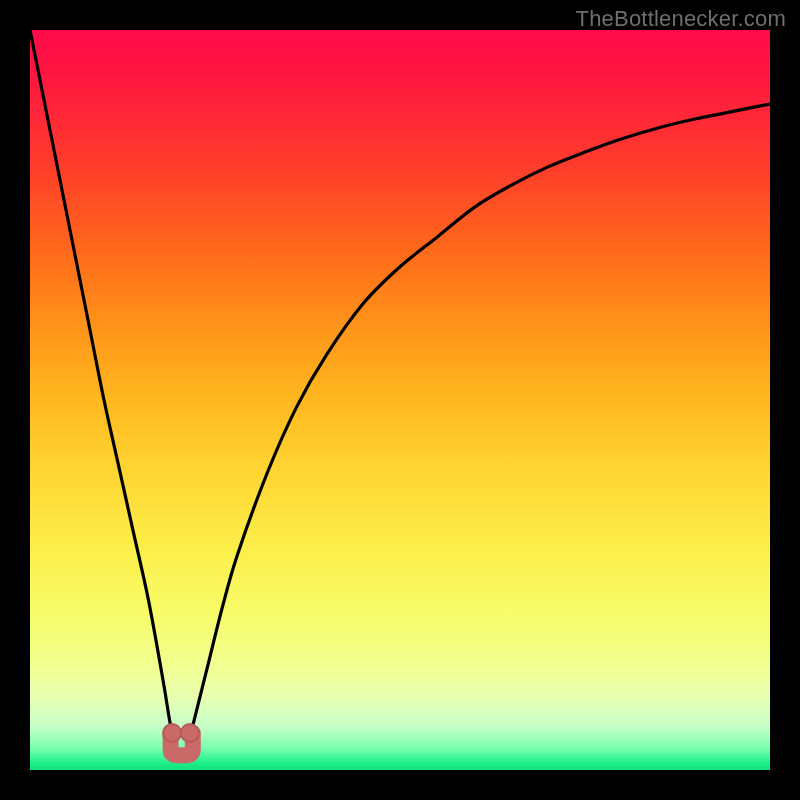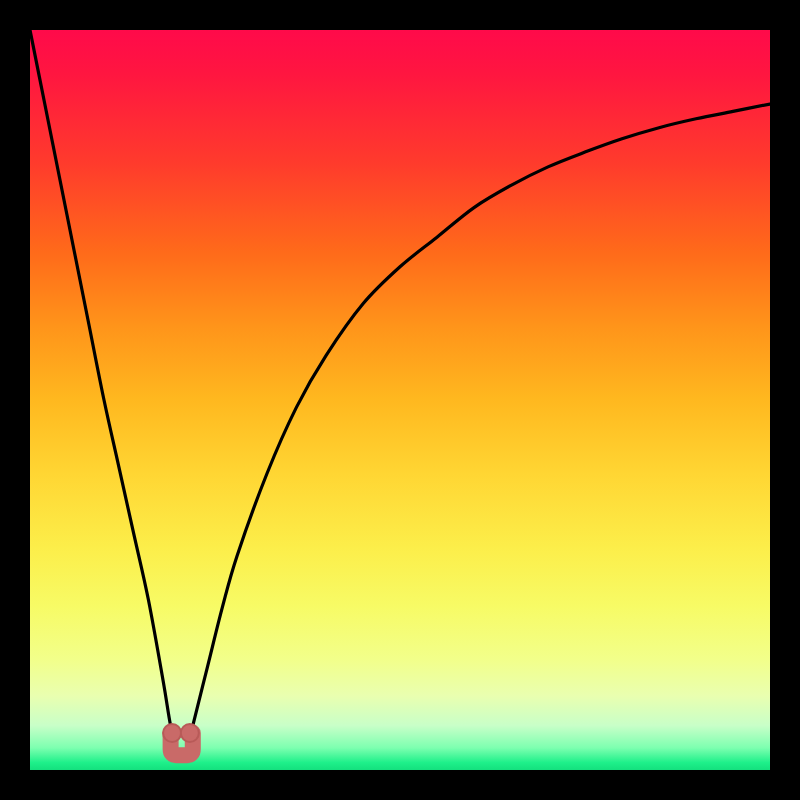--- a/index.html
+++ b/index.html
@@ -77,13 +77,14 @@
       <path id="min-path" fill="none" stroke-width="16" stroke-linecap="round" stroke-linejoin="round" d="M 140.6 703 L 140.6 719.2
                  Q 140.6 725.2 146.6 725.2
                  L 156.8 725.2
                  Q 162.8 725.2 162.8 719.2
                  L 162.8 703" stroke="#c96a68"></path>
       <circle id="dot-left" r="9" cx="142.08" cy="703" fill="#c96a68" stroke="#b85a58" stroke-width="2"></circle>
       <circle id="dot-right" r="9" cx="159.84000000000003" cy="703" fill="#c96a68" stroke="#b85a58" stroke-width="2"></circle>
     </svg>
   </div>
 
+  <div class="watermark">TheBottlenecker.com</div>
 </div>
 
 </body></html>

